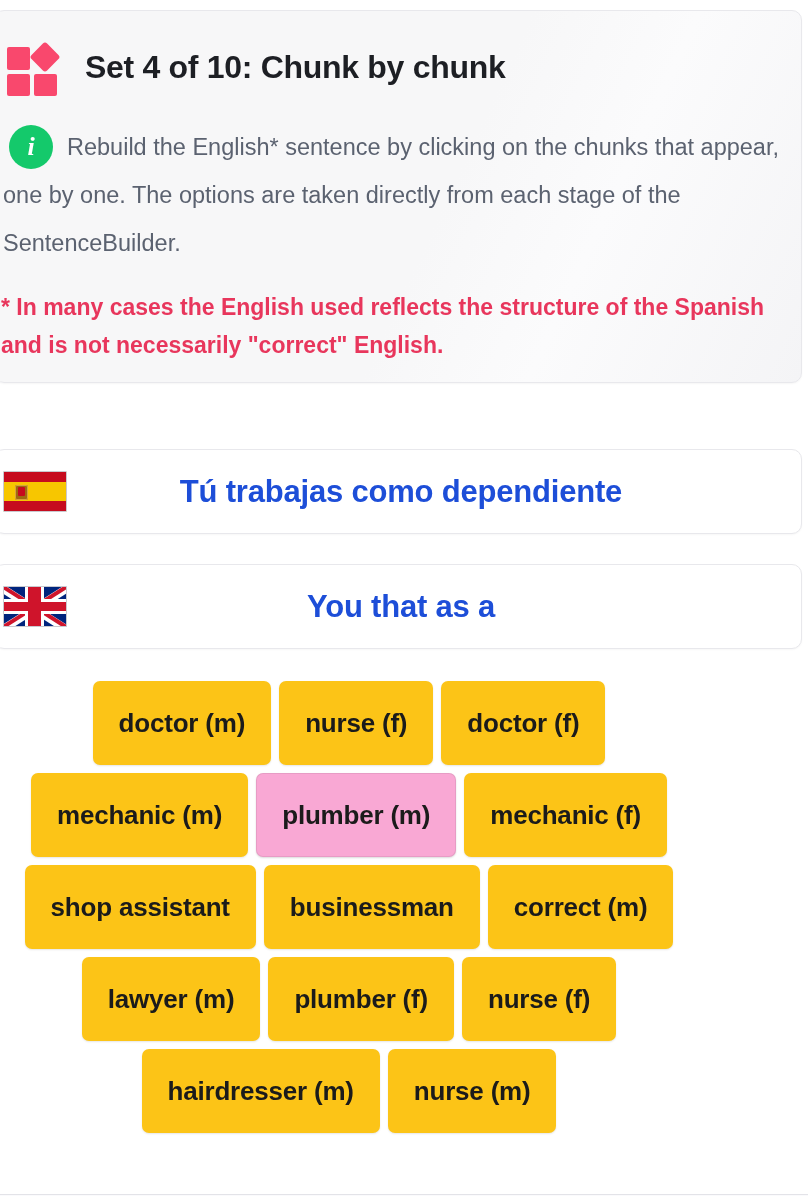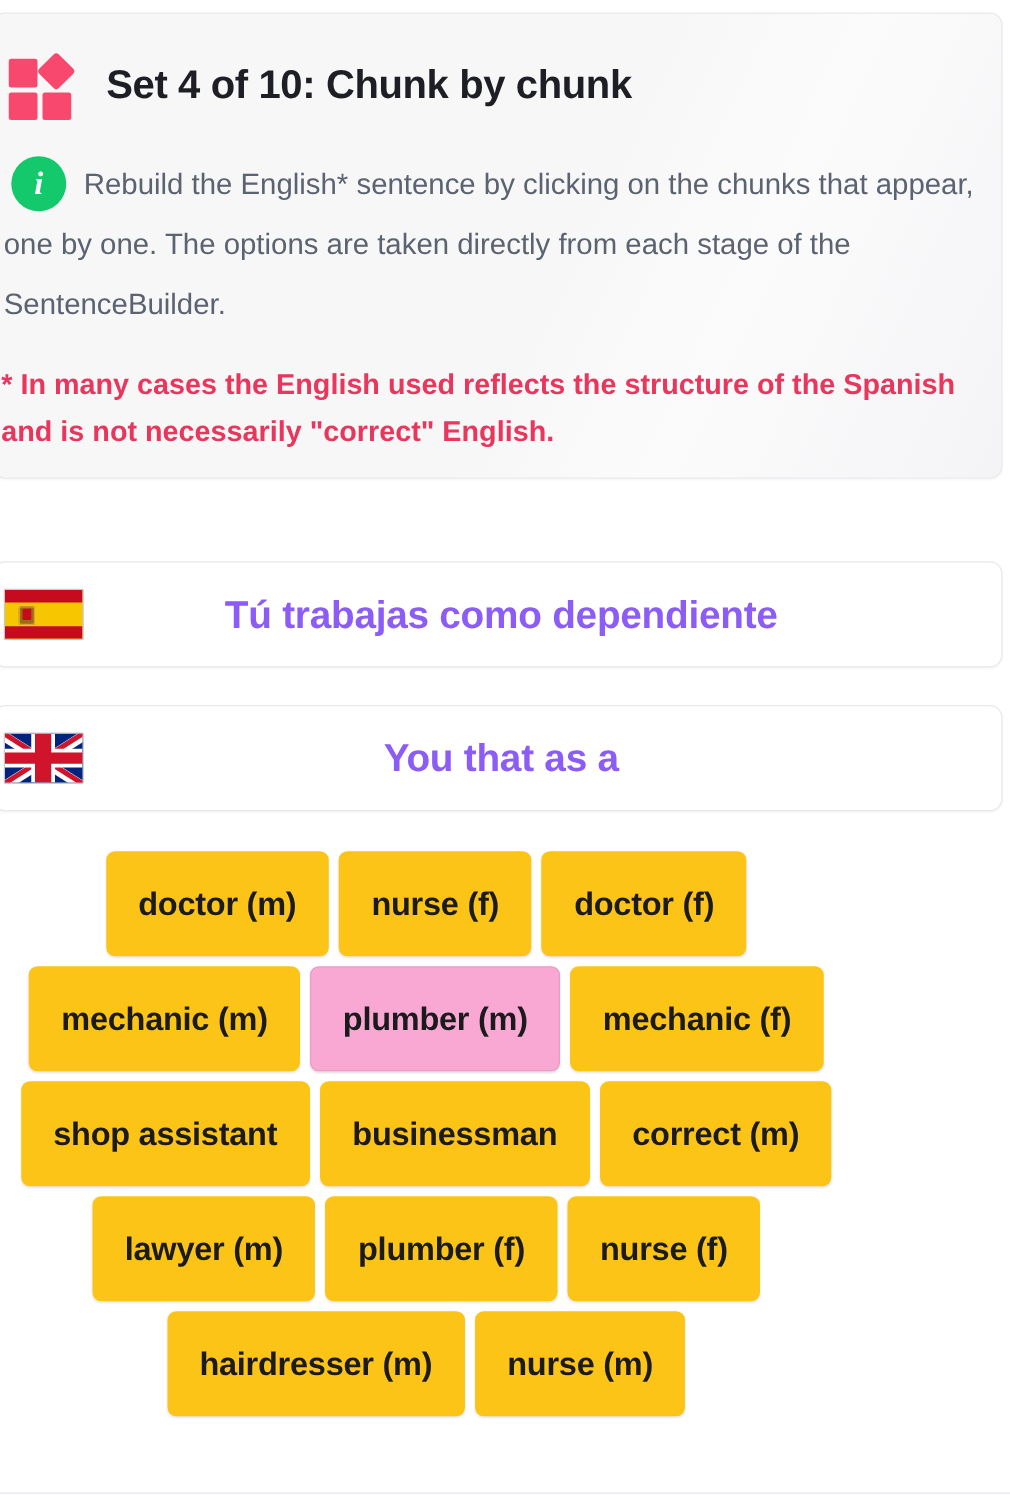--- a/index.html
+++ b/index.html
@@ -172,29 +172,29 @@
   .flag-uk .crossw-h { left: 0; top: 12px; width: 100%; height: 15px; background: #fff; }
   .flag-uk .crossw-v { left: 21px; top: 0; width: 19px; height: 100%; background: #fff; }
   .flag-uk .crossr-h { left: 0; top: 15px; width: 100%; height: 9px; background: #cf142b; }
   .flag-uk .crossr-v { left: 24px; top: 0; width: 13px; height: 100%; background: #cf142b; }
 
   .sentence-text {
     flex: 1 1 auto;
     text-align: center;
     font-size: 31px;
     font-weight: bold;
-    color: #8b5cf6;
+    color: #1d4ed8;
     letter-spacing: -0.2px;
     padding-right: 66px;
   }
 
   
   .chunks {
     position: absolute;
-    left: 8px;
+    left: 16px;
     top: 665px;
     width: 666px;
     display: flex;
     flex-wrap: wrap;
     justify-content: center;
     align-content: flex-start;
     gap: 8px 8px;
   }
 
   .chunk {

